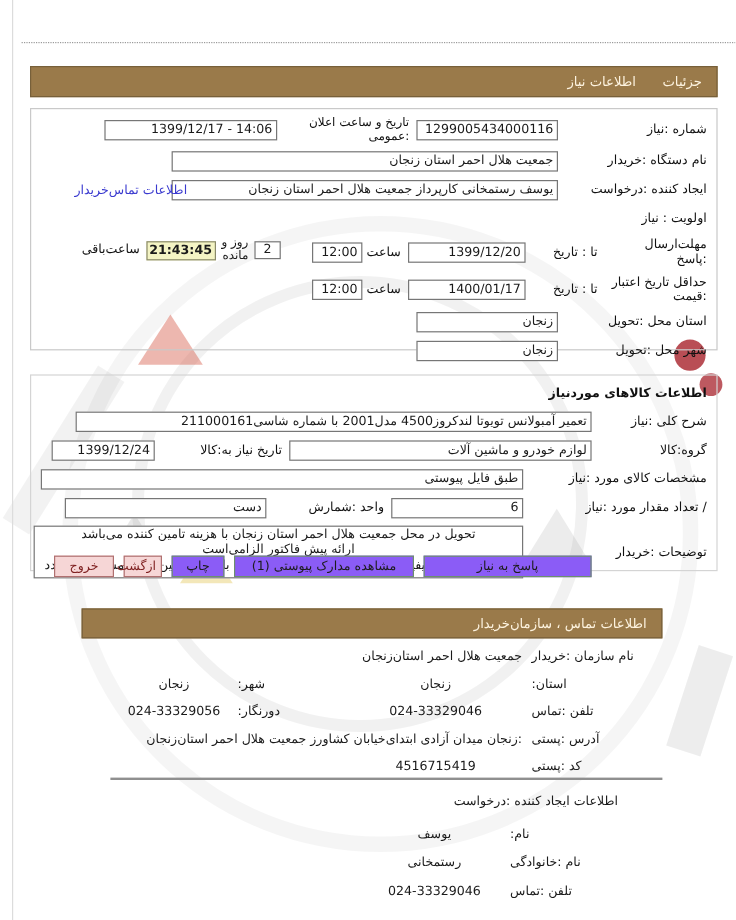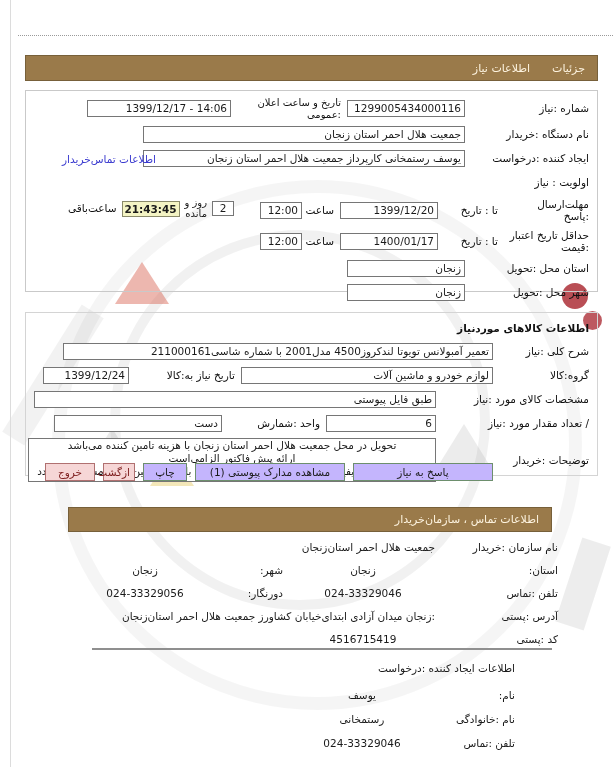--- a/index.html
+++ b/index.html
@@ -49,28 +49,28 @@
   .count{position:absolute;left:0;top:1px;width:200px;display:flex;align-items:center;gap:5px}
   .dbox{width:22px;height:15px;border:1px solid #767676;background:#fff;text-align:center;line-height:13px;flex:none}
   .ybox{width:58px;height:16px;border:1px solid #8a8a6a;background:#f4f4c4;text-align:center;
         line-height:14px;font-weight:bold;direction:ltr;flex:none}
   .stack{display:flex;flex-direction:column;line-height:1.05;font-size:10px;flex:none;text-align:right}
   
   .btnrow{position:absolute;top:463px;right:15px;width:573px;display:flex;gap:8px;
           padding-right:105px;z-index:2;align-items:center}
   .btn{height:18px;line-height:15px;font-size:10.5px;text-align:center;border:1px solid;
        cursor:pointer;flex:none;padding:0 4px;font-family:"DejaVu Sans",sans-serif}
-  .btn-green{background:#c4b5fd;border-color:#6d8f6d;color:#1c1c1c}
+  .btn-green{background:#8b5cf6;border-color:#6d8f6d;color:#1c1c1c}
   .btn-pink{background:#f6d6d6;border-color:#b07070;color:#7e1f1f}
   .bw140{width:140px}.bw150{width:150px}.bw44{width:44px}.bw46{width:32px}.bw42{width:50px}
   
   .contact{position:absolute;top:540px;right:55px;width:520px;z-index:2}
   .trow{display:flex;align-items:center;gap:8px;margin-bottom:9px;min-height:14px}
   .cell-c{text-align:center;flex:none}
-  .cell-r{text-align:right;flex:none}
+  .cell-r{text-align:left;flex:none}
   .sep{position:absolute;top:648px;left:92px;width:460px;border-top:2px solid #8f8f8f;z-index:2}
   .creator{position:absolute;top:662px;right:98px;width:420px;z-index:2}
   .creator .trow{margin-bottom:10px}
   .sect-title{margin-bottom:14px;text-align:right}
   .ltr{direction:ltr;unicode-bidi:isolate}
 </style>
 </head>
 <body>
 
 <div class="page">

